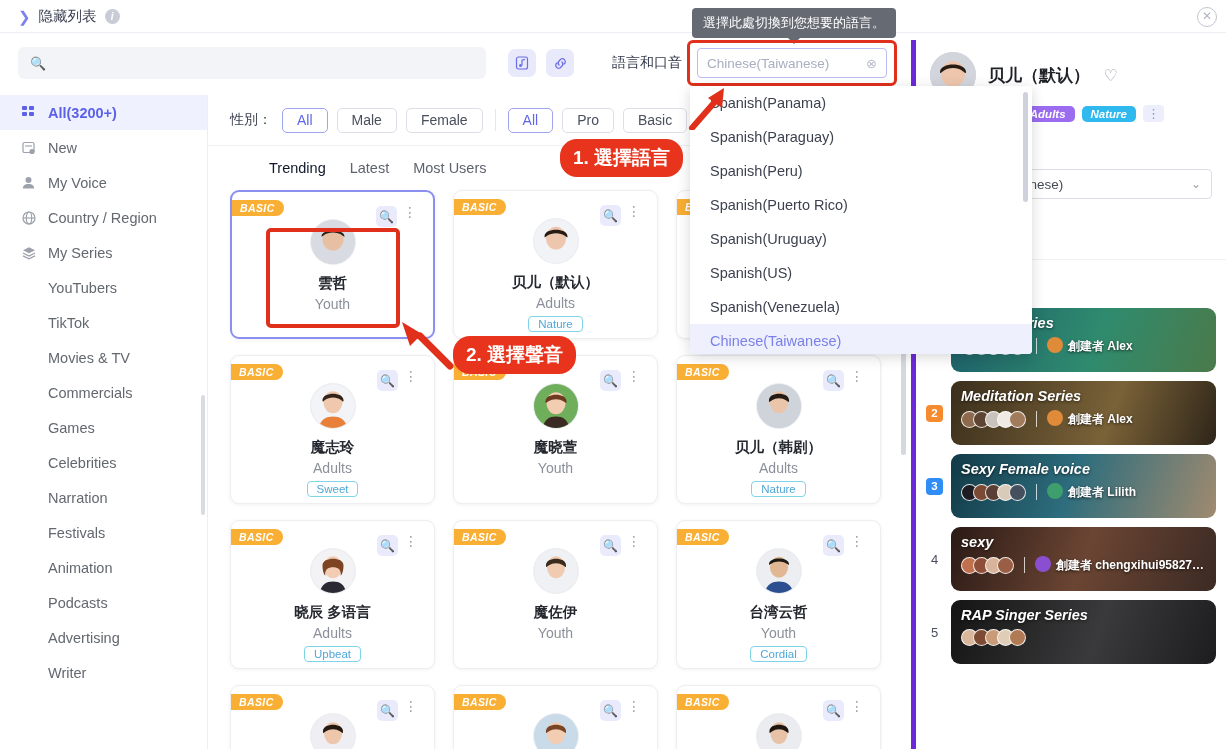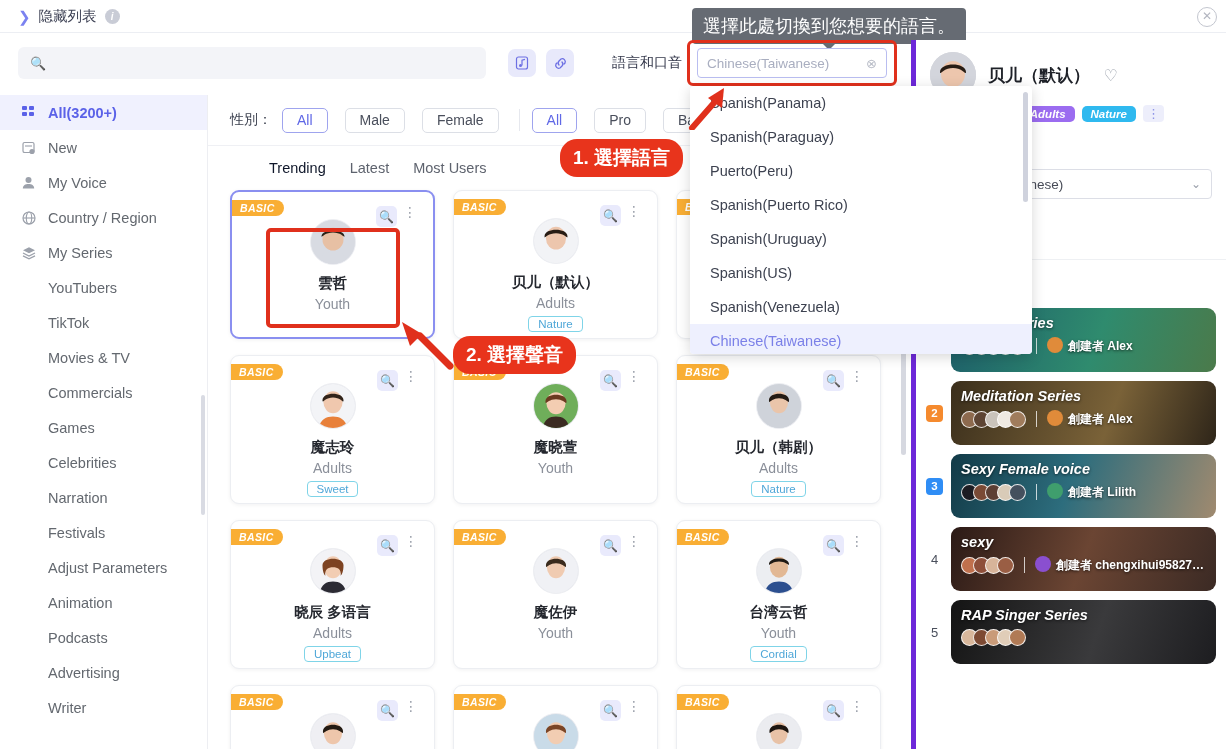--- a/index.html
+++ b/index.html
@@ -58,21 +58,21 @@
     position:absolute; left:10px; top:8px; width:190px; height:30px;
     border:1px solid #b9bdf0; border-radius:4px; background:#fff;
     display:flex; align-items:center; padding:0 9px;
   }
   .langinput .txt { font-size:13.5px; color:#a9aec0; flex:1; }
   .langinput .clr { color:#b7bbc6; font-size:13px; }
 
   
   .tooltip {
     position:absolute; left:692px; top:8px; background:#666b73; color:#fff;
-    font-size:18px; border-radius:4px; padding:6px 11px; white-space:nowrap;
+    font-size:13px; border-radius:4px; padding:6px 11px; white-space:nowrap;
   }
   .tooltip:after {
     content:""; position:absolute; left:50%; margin-left:-6px; bottom:-6px;
     border-left:6px solid transparent;border-right:6px solid transparent;
     border-top:6px solid #666b73;
   }
 
   
   .dropdown {
     position:absolute; left:690px; top:86px; width:342px; height:268px;
@@ -113,21 +113,21 @@
     background:#fff; overflow:hidden;
   }
   .filterrow {
     height:51px; display:flex; align-items:center; padding-left:22px; gap:0;
     border-bottom:1px solid #eff0f4;
   }
   .flabel { font-size:14px; color:#3d4250; margin-right:10px; }
   .pill {
     height:25px; min-width:44px; padding:0 14px; border:1px solid #dcdfe6;
     border-radius:5px; background:#fff; font-size:14px; color:#4a4f5c;
-    display:flex;align-items:center;justify-content:center; margin-right:17px;
+    display:flex;align-items:center;justify-content:center; margin-right:9px;
   }
   .pill.on { border-color:#9fa4ee; color:#6068e6; }
   .fdiv { width:1px; height:22px; background:#e6e8ee; margin:0 12px 0 3px; }
 
   .tabs { height:44px; display:flex; align-items:center; padding-left:22px; gap:24px; }
   .tab { font-size:14.5px; color:#5e636e; }
   .tab.on { color:#0f172a;margin-left:39px; }
 
   .grid {
     position:absolute; left:0; top:95px; width:702px; height:560px;
@@ -268,21 +268,21 @@
     <div class="redbox"></div>
     <div class="langinput">
       <span class="txt">Chinese(Taiwanese)</span>
       <span class="clr">⊗</span>
     </div>
   </div>
 
   <div class="dropdown">
     <div class="dd-item">Spanish(Panama)</div>
     <div class="dd-item">Spanish(Paraguay)</div>
-    <div class="dd-item">Puerto(Peru)</div>
+    <div class="dd-item">Spanish(Peru)</div>
     <div class="dd-item">Spanish(Puerto Rico)</div>
     <div class="dd-item">Spanish(Uruguay)</div>
     <div class="dd-item">Spanish(US)</div>
     <div class="dd-item">Spanish(Venezuela)</div>
     <div class="dd-item sel">Chinese(Taiwanese)</div>
     <div class="dd-scroll"></div>
   </div>
 
   <div class="sidebar">
     <div class="side-item active">
@@ -351,23 +351,20 @@
         <span>Games</span>
       </div>
     <div class="side-item sub">
         <span>Celebrities</span>
       </div>
     <div class="side-item sub">
         <span>Narration</span>
       </div>
     <div class="side-item sub">
         <span>Festivals</span>
-      </div>
-    <div class="side-item sub">
-        <span>Adjust Parameters</span>
       </div>
     <div class="side-item sub">
         <span>Animation</span>
       </div>
     <div class="side-item sub">
         <span>Podcasts</span>
       </div>
     <div class="side-item sub">
         <span>Advertising</span>
       </div>

